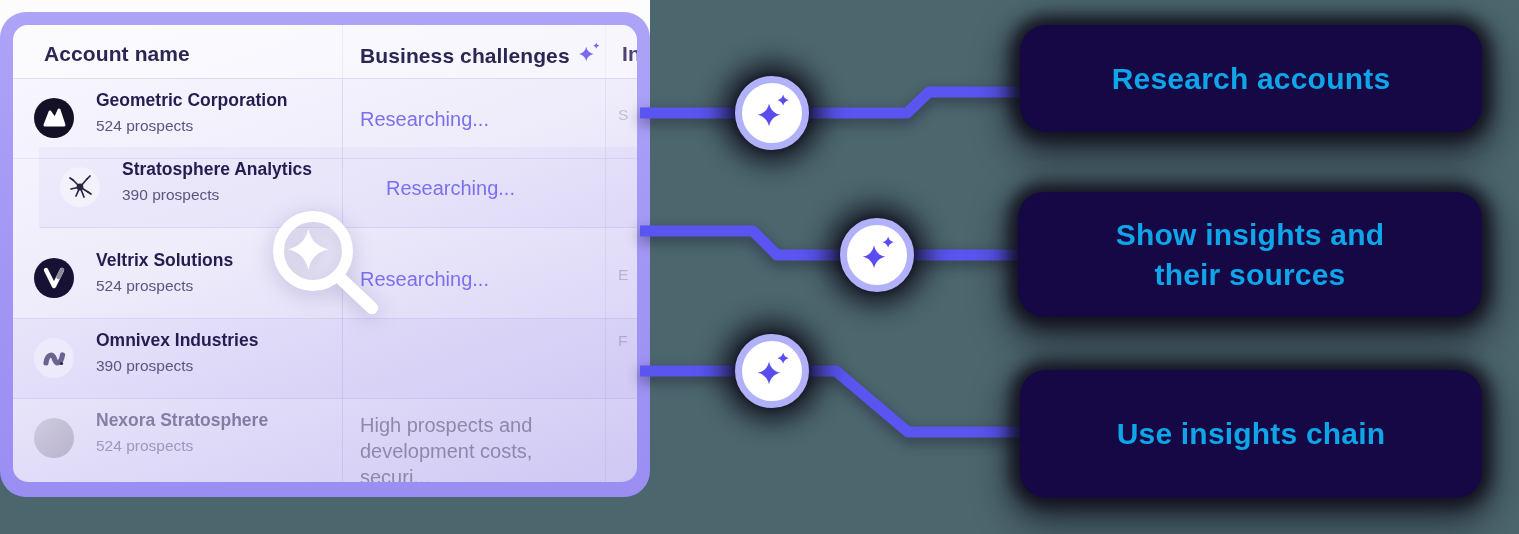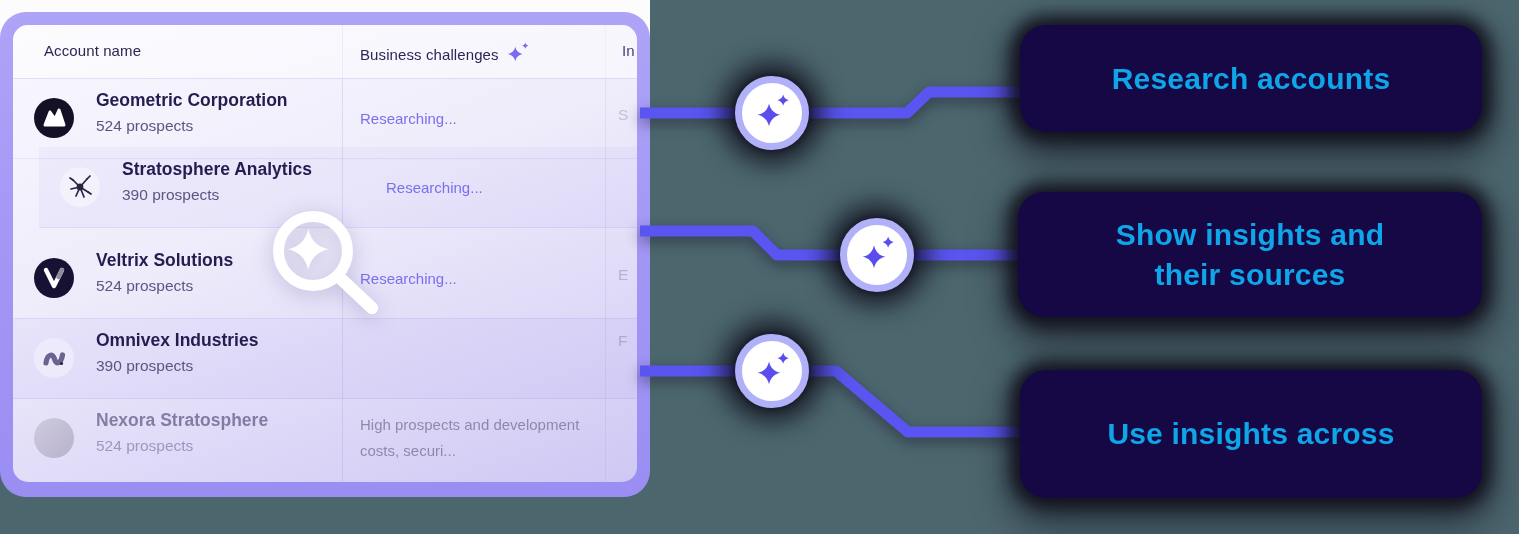--- a/index.html
+++ b/index.html
@@ -12,31 +12,31 @@
   
   .table-frame{position:absolute;left:0;top:12px;width:650px;height:485px;border-radius:26px;
     background:linear-gradient(180deg,#ada4f8 0%,#a094f4 60%,#9a8ef3 100%);}
   .table-panel{position:absolute;left:13px;top:13px;width:624px;height:457px;border-radius:15px;overflow:hidden;
     background:linear-gradient(160deg,#f9f8fe 0%,#efecfb 42%,#cfc8f4 100%);}
   .col-divider{position:absolute;top:0;bottom:0;width:1px;background:rgba(108,94,205,0.15);}
   .col-divider.c1{left:329px;}
   .col-divider.c2{left:592px;background:rgba(108,94,205,0.10);}
   .thead{position:absolute;left:0;top:0;width:100%;height:53px;border-bottom:1px solid rgba(108,94,205,0.18);
     background:rgba(255,255,255,0.45);}
-  .th{position:absolute;top:17px;font-size:15px;font-weight:400;color:#2b2753;letter-spacing:.1px;white-space:nowrap;}
+  .th{position:absolute;top:17px;font-size:21px;font-weight:700;color:#2b2753;letter-spacing:.1px;white-space:nowrap;}
   .th.account{left:31px;}
   .th.challenges{left:347px;display:flex;align-items:center;gap:8px;}
   .th.insights{left:609px;color:#4a4475;}
   .trow{position:absolute;left:0;width:100%;height:80px;border-bottom:1px solid rgba(105,90,210,0.10);}
   .trow.stripe{background:rgba(128,110,240,0.055);}
   .trow.faded{opacity:.5;border-bottom:none;}
   .avatar{position:absolute;left:21px;top:20px;width:40px;height:40px;}
   .name{position:absolute;left:83px;top:12px;font-size:17.5px;font-weight:700;color:#241e50;white-space:nowrap;}
   .sub{position:absolute;left:83px;top:39px;font-size:15.5px;font-weight:400;color:#5b5580;white-space:nowrap;}
-  .chal{position:absolute;left:347px;width:228px;font-size:15px;line-height:26px;color:#454063;}
+  .chal{position:absolute;left:347px;width:228px;font-size:20px;line-height:26px;color:#454063;}
   .chal.researching{color:#7a70ee;top:28px;}
   .chal.text2{top:14px;}
   .partial{position:absolute;left:605px;font-size:15.5px;color:rgba(60,55,105,0.25);top:28px;}
   .partial.hi{top:14px;}
 
   
   svg.connectors{position:absolute;left:0;top:0;pointer-events:none;}
 
   
   .spark-circle{position:absolute;width:60px;height:60px;border-radius:50%;background:#ffffff;
@@ -187,21 +187,21 @@
 
   <div class="callout b1">
     <span>Research accounts</span>
     <span></span>
   </div>
   <div class="callout b2">
     <span>Show insights and</span>
     <span>their sources</span>
   </div>
   <div class="callout b3">
-    <span>Use insights across</span>
+    <span>Use insights chain</span>
   </div>
 
   <svg class="magnifier" viewBox="0 0 150 150">
     <circle cx="65" cy="65" r="34.5" fill="rgba(255,255,255,0.10)" stroke="#ffffff" stroke-width="11"></circle>
     <line x1="90" y1="90" x2="124" y2="122" stroke="#ffffff" stroke-width="12.5" stroke-linecap="round"></line>
     <path fill="#ffffff" transform="translate(37,40) scale(0.97)" d="M24 3 C26.5 14.5 33.5 21.5 45 24 C33.5 26.5 26.5 33.5 24 45 C21.5 33.5 14.5 26.5 3 24 C14.5 21.5 21.5 14.5 24 3 Z"></path>
   </svg>
 
 </div>
 

